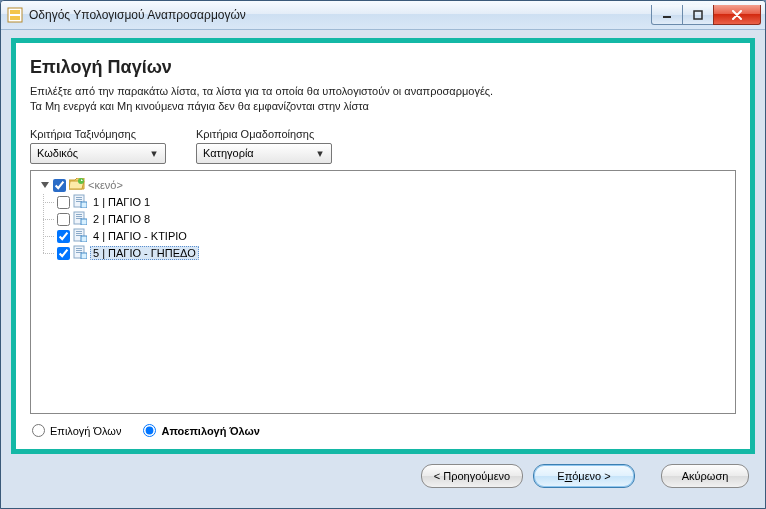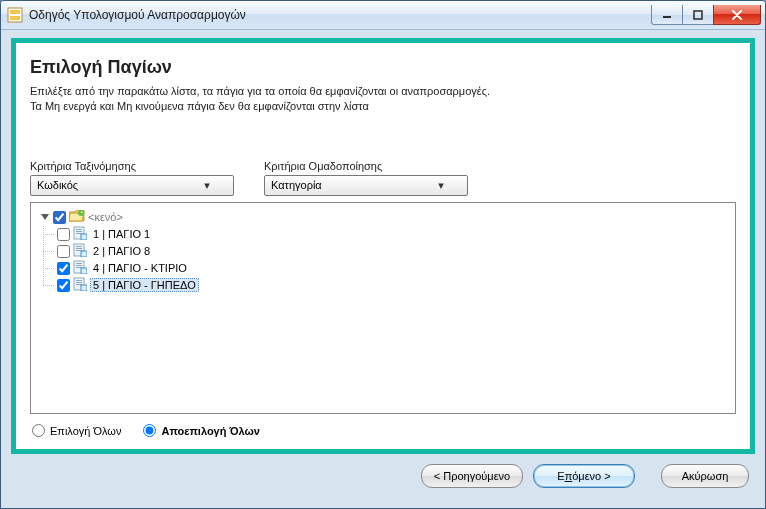--- a/index.html
+++ b/index.html
@@ -97,40 +97,39 @@
     font-size: 11px;
     color: #222;
     line-height: 1.35;
     margin-bottom: 14px;
   }
 
   .criteria-row {
     display: flex;
     gap: 30px;
     margin-bottom: 6px;
-    margin-top: 32px;
   }
   .criteria-block {
     display: flex;
     flex-direction: column;
   }
   .criteria-label {
     font-size: 11px;
     color: #222;
     margin-bottom: 3px;
   }
   .combo {
-    width: 204px;
+    width: 136px;
     height: 21px;
     border: 1px solid #777;
     border-radius: 2px;
     background: linear-gradient(to bottom, #ffffff, #e7e7e7);
     display: flex;
     align-items: center;
-    padding: 0 19px 0 6px;
+    padding: 0 4px 0 6px;
     box-sizing: border-box;
     font-size: 11px;
     position: relative;
   }
   .combo .combo-text { flex:1; }
   .combo .combo-arrow {
     width: 14px;
     text-align: center;
     color: #333;
   }
@@ -308,21 +307,21 @@
         </svg>
       </div>
     </div>
   </div>
 
   <div class="client">
     <div class="panel">
 
       <div class="page-title">Επιλογή Παγίων</div>
       <div class="instructions">
-        <span>Επιλέξτε από την παρακάτω λίστα, τα πάγια για τα οποία θα εμφανίζονται οι αναπροσαρμογές.</span><br>
+        <span>Επιλέξτε από την παρακάτω λίστα, τα λίστα για τα οποία θα υπολογιστούν οι αναπροσαρμογές.</span><br>
         <span>Τα Μη ενεργά και Μη κινούμενα πάγια δεν θα εμφανίζονται στην λίστα</span>
       </div>
 
       <div class="criteria-row">
         <div class="criteria-block">
           <div class="criteria-label">Κριτήρια Ταξινόμησης</div>
           <div class="combo">
             <span class="combo-text">Κωδικός</span>
             <span class="combo-arrow">▾</span>
           </div>

